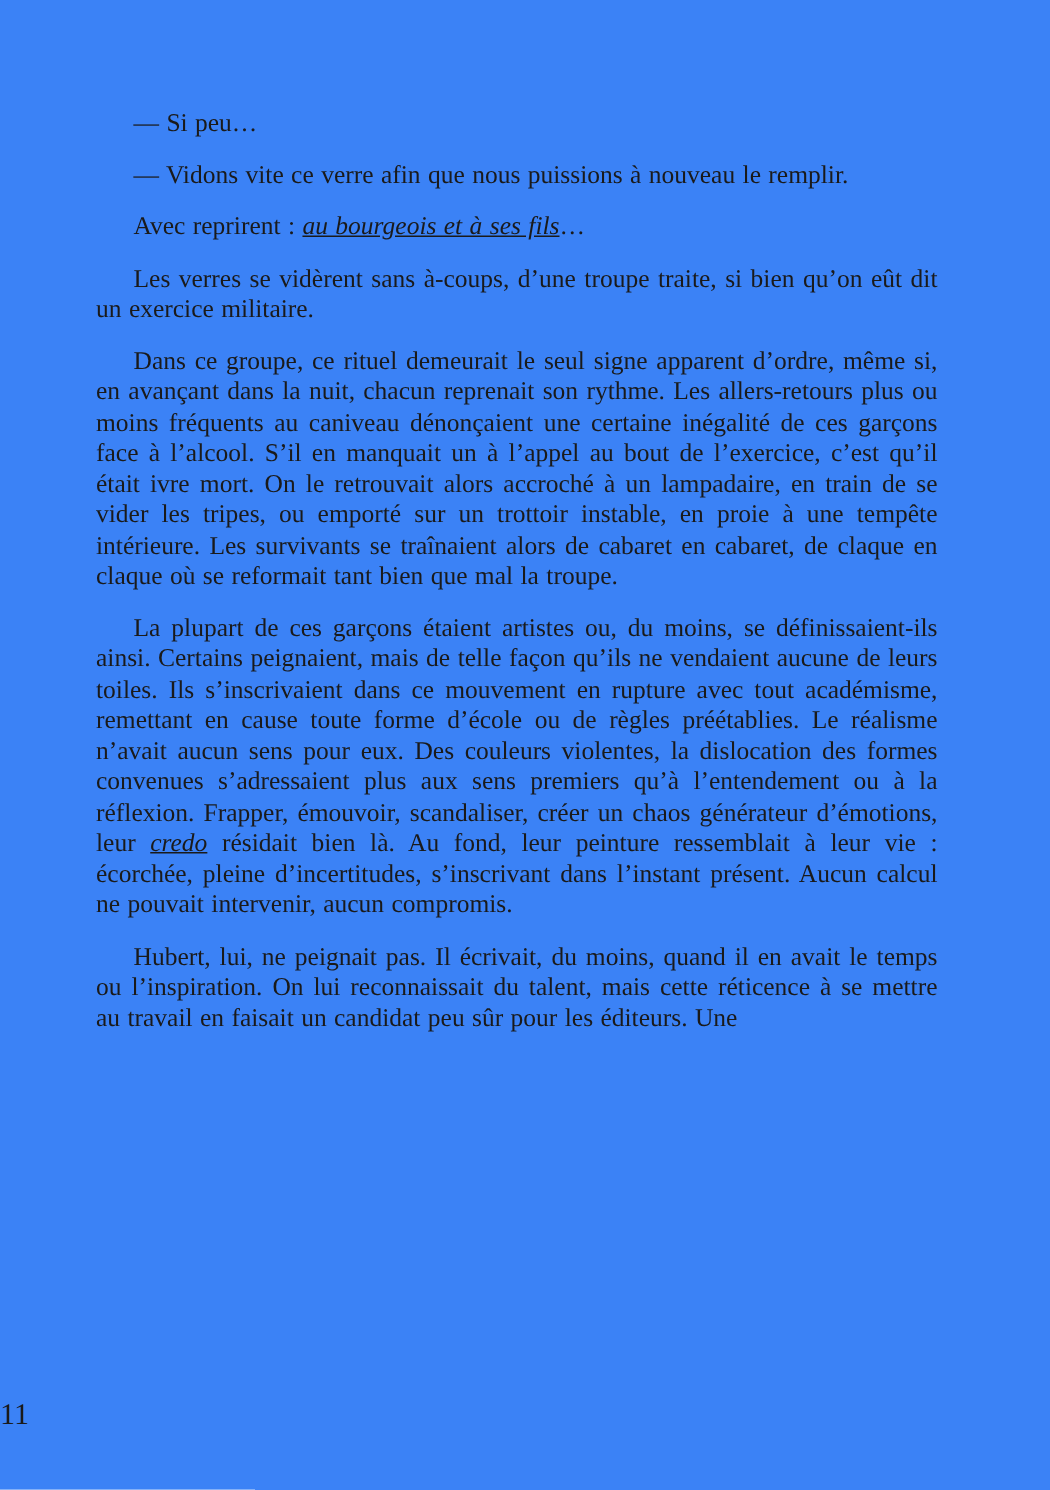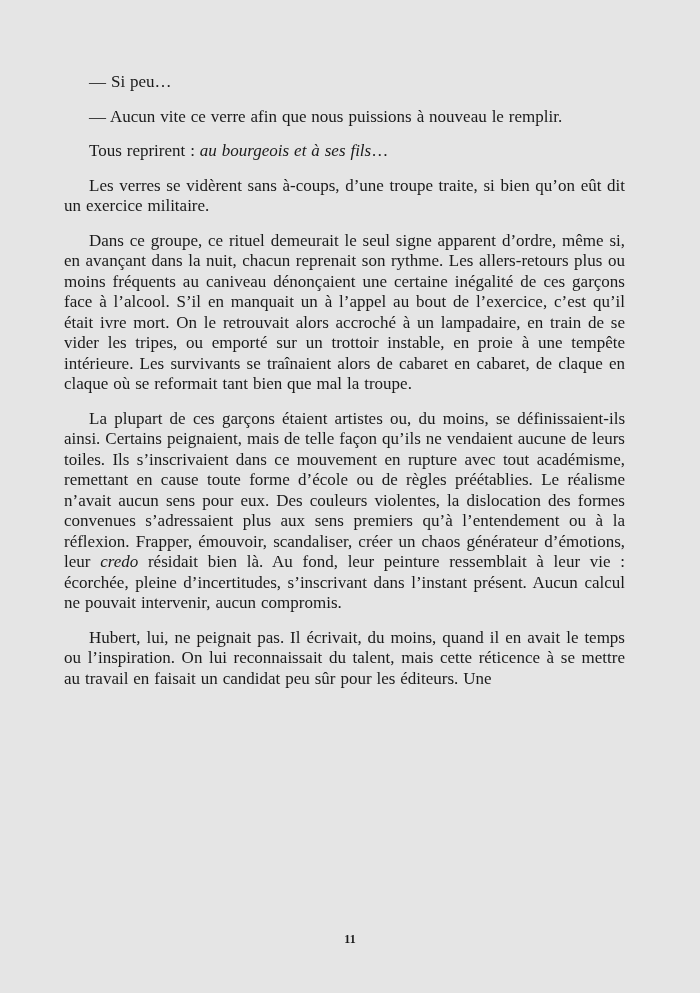--- a/index.html
+++ b/index.html
@@ -11,57 +11,56 @@
     width: 700px;
     height: 993px;
     position: relative;
     font-family: "Liberation Serif", "DejaVu Serif", serif;
     color: #1a1a1a;
     overflow: hidden;
   }
   .page {
     position: absolute;
     inset: 0;
-    background: #e5e5e5;
+    background: #3b82f6;
   }
   .text-block {
     position: absolute;
     left: 64px;
     top: 72px;
     width: 561px;
   }
   .para {
     margin: 0 0 14px 0;
     font-size: 17px;
     line-height: 20.5px;
     text-align: justify;
     text-indent: 25px;
     word-spacing: 0.04em;
   }
   .para em {
     font-style: italic;
+    text-decoration: underline;
   }
   .page-number {
     position: absolute;
     top: 932px;
     left: 0;
     width: 100%;
-    text-align: center;
-    font-size: 12px;
+    font-size: 20px;
     color: #1a1a1a;
-    font-weight: bold;
   }
 </style>
 </head>
 <body>
 
 <div class="page">
   <main class="text-block" id="text-block">
       <p class="para"><span>— Si peu…</span></p>
-      <p class="para"><span>— Aucun vite ce verre afin que nous puissions à nouveau le remplir.</span></p>
-      <p class="para"><span>Tous reprirent : </span><em>au bourgeois et à ses fils</em><span>…</span></p>
+      <p class="para"><span>— Vidons vite ce verre afin que nous puissions à nouveau le remplir.</span></p>
+      <p class="para"><span>Avec reprirent : </span><em>au bourgeois et à ses fils</em><span>…</span></p>
       <p class="para"><span>Les verres se vidèrent sans à-coups, d’une troupe traite, si bien qu’on eût dit un exercice militaire.</span></p>
       <p class="para"><span>Dans ce groupe, ce rituel demeurait le seul signe apparent d’ordre, même si, en avançant dans la nuit, chacun reprenait son rythme. Les allers-retours plus ou moins fréquents au caniveau dénonçaient une certaine inégalité de ces garçons face à l’alcool. S’il en manquait un à l’appel au bout de l’exercice, c’est qu’il était ivre mort. On le retrouvait alors accroché à un lampadaire, en train de se vider les tripes, ou emporté sur un trottoir instable, en proie à une tempête intérieure. Les survivants se traînaient alors de cabaret en cabaret, de claque en claque où se reformait tant bien que mal la troupe.</span></p>
       <p class="para"><span>La plupart de ces garçons étaient artistes ou, du moins, se définissaient-ils ainsi. Certains peignaient, mais de telle façon qu’ils ne vendaient aucune de leurs toiles. Ils s’inscrivaient dans ce mouvement en rupture avec tout académisme, remettant en cause toute forme d’école ou de règles préétablies. Le réalisme n’avait aucun sens pour eux. Des couleurs violentes, la dislocation des formes convenues s’adressaient plus aux sens premiers qu’à l’entendement ou à la réflexion. Frapper, émouvoir, scandaliser, créer un chaos générateur d’émotions, leur </span><em>credo</em><span> résidait bien là. Au fond, leur peinture ressemblait à leur vie : écorchée, pleine d’incertitudes, s’inscrivant dans l’instant présent. Aucun calcul ne pouvait intervenir, aucun compromis.</span></p>
       <p class="para"><span>Hubert, lui, ne peignait pas. Il écrivait, du moins, quand il en avait le temps ou l’inspiration. On lui reconnaissait du talent, mais cette réticence à se mettre au travail en faisait un candidat peu sûr pour les éditeurs. Une</span></p>
     </main>
   <footer class="page-number">11</footer>
 </div>
 
 </body></html>

